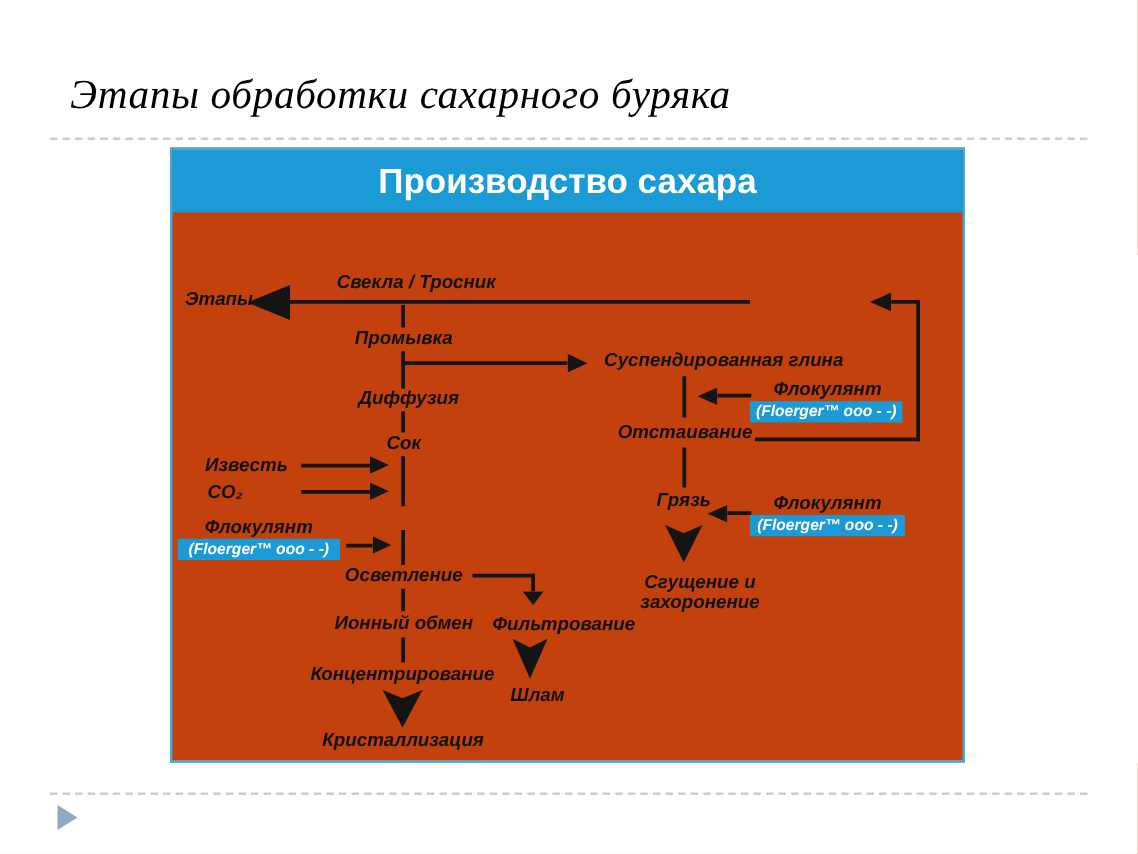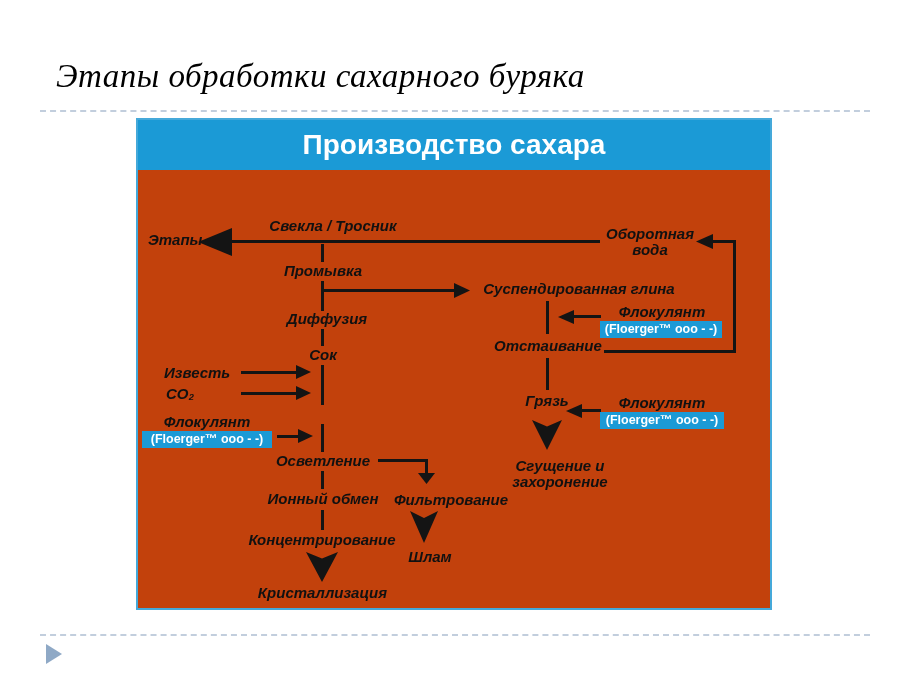--- a/index.html
+++ b/index.html
@@ -27,21 +27,21 @@
     position:absolute;left:0;top:0;width:100%;height:50px;background:#1b9ad6;
     color:#ffffff;font-weight:bold;font-size:28px;text-align:center;line-height:50px;
   }
   .lbl{
     position:absolute;font-weight:bold;font-style:italic;font-size:15px;color:#111111;
     text-align:center;line-height:1.08;white-space:normal;
   }
   .lbl.left-a{text-align:left;}
   .lbl.right-a{text-align:right;}
   .chip{
-    position:absolute;background:#1b9ad6;color:#ffffff;font-weight:bold;
+    position:absolute;background:#1b9ad6;color:#ffffff;font-weight:bold;font-style:italic;
     font-size:12.5px;text-align:center;height:17px;line-height:17px;white-space:nowrap;
   }
   .hl{position:absolute;height:3px;background:#141414;}
   .vl{position:absolute;width:3px;background:#141414;}
   .ah{position:absolute;background:#141414;}
   .ah.r{clip-path:polygon(0 0,100% 50%,0 100%);}
   .ah.l{clip-path:polygon(100% 0,0 50%,100% 100%);}
   .ah.d{clip-path:polygon(0 0,100% 0,50% 100%);}
   .big-l{position:absolute;background:#141414;clip-path:polygon(100% 0,0 50%,100% 100%);}
   .big-d{position:absolute;background:#141414;clip-path:polygon(0 0,50% 22%,100% 0,50% 100%);}
@@ -57,21 +57,20 @@
   <div class="bullet"></div>
 
   <div id="diagram">
 
     <div class="banner">Производство сахара</div>
 
     <div class="lbl right-a" style="left:10px;top:112px;width:48px;">Этапы</div>
     <div class="big-l" style="left:60px;top:108px;width:34px;height:28px;"></div>
     <div class="hl" style="left:92px;top:120px;width:370px;"></div>
     <div class="lbl" style="left:110px;top:98px;width:170px;">Свекла / Тросник</div>
-    <div class="lbl" style="left:466px;top:106px;width:92px;">Оборотная вода</div>
     <div class="ah l" style="left:558px;top:114px;width:17px;height:15px;"></div>
     <div class="hl" style="left:575px;top:120px;width:22px;"></div>
     <div class="vl" style="left:595px;top:120px;height:113px;"></div>
 
     <div class="vl" style="left:183px;top:124px;height:18px;"></div>
     <div class="lbl" style="left:133px;top:143px;width:104px;">Промывка</div>
     <div class="vl" style="left:183px;top:161px;height:30px;"></div>
     <div class="hl" style="left:186px;top:169px;width:130px;"></div>
     <div class="ah r" style="left:316px;top:163px;width:16px;height:15px;"></div>
     <div class="lbl" style="left:334px;top:161px;width:214px;">Суспендированная глина</div>

